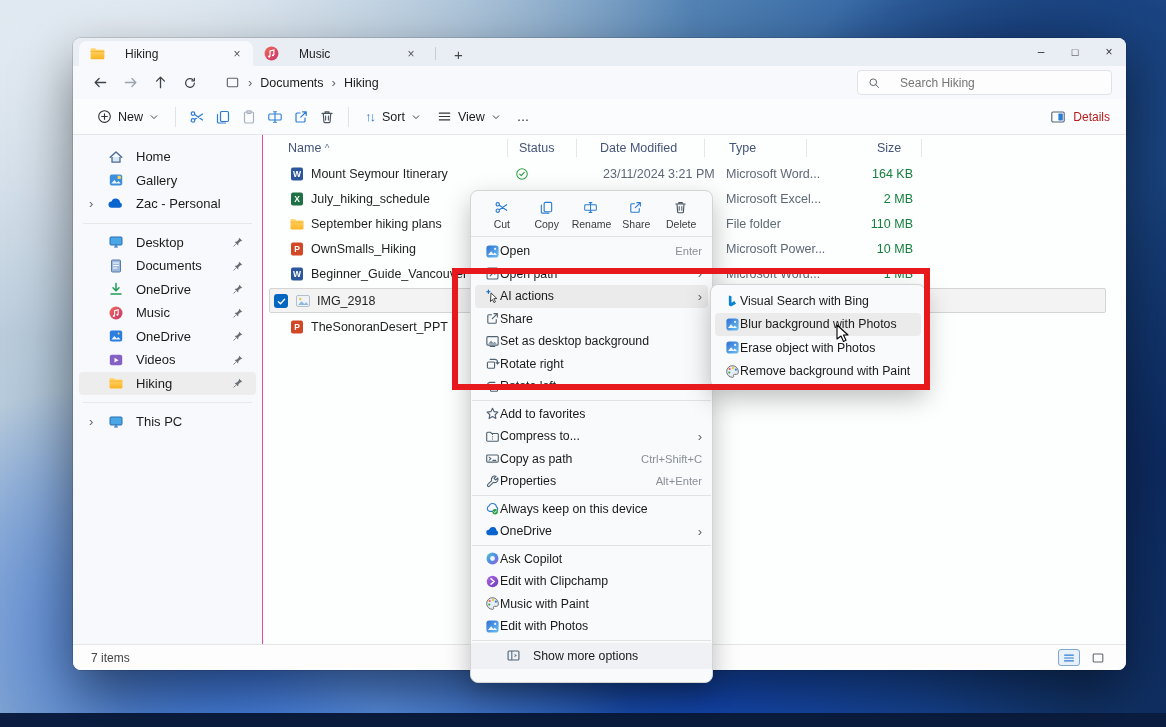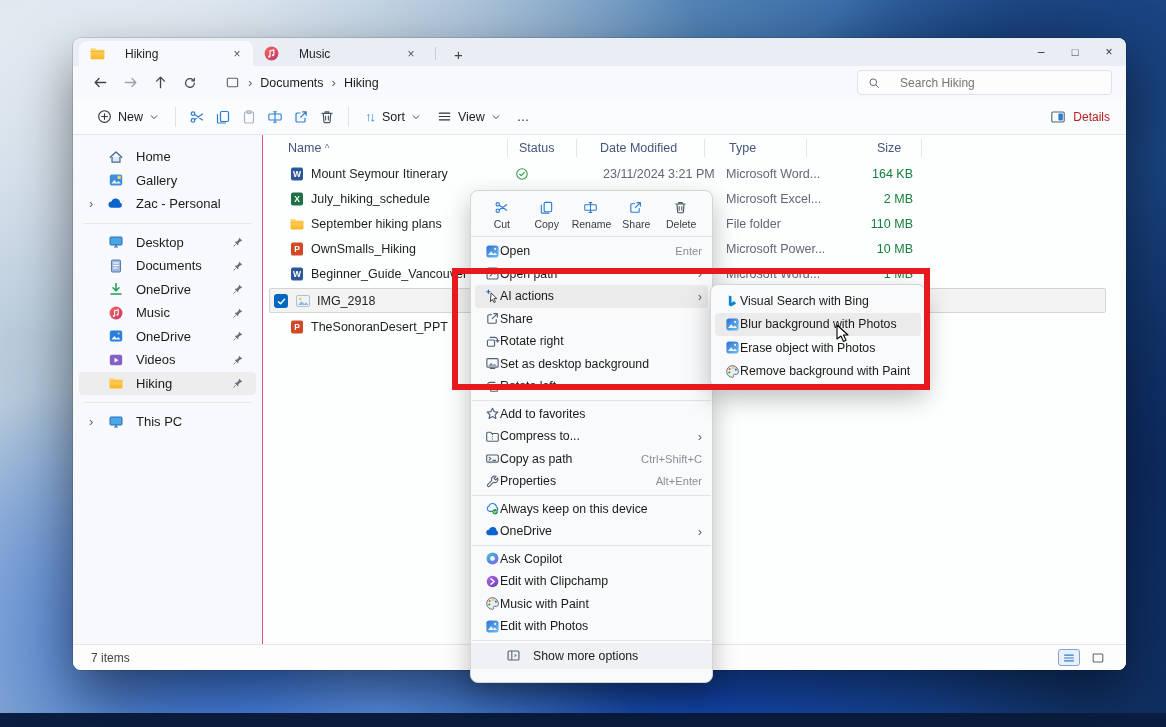--- a/index.html
+++ b/index.html
@@ -754,32 +754,32 @@
         <span class="mic">
           <svg width="15" height="15">
             <use href="#s-shareI"></use>
           </svg>
         </span>
         <span class="ml">Share</span>
       </div>
     <div class="mi">
         <span class="mic">
           <svg width="15" height="15">
+            <use href="#s-deskbg"></use>
+          </svg>
+        </span>
+        <span class="ml">Set as desktop background</span>
+      </div>
+    <div class="mi">
+        <span class="mic">
+          <svg width="15" height="15">
             <use href="#s-rotr"></use>
           </svg>
         </span>
         <span class="ml">Rotate right</span>
-      </div>
-    <div class="mi">
-        <span class="mic">
-          <svg width="15" height="15">
-            <use href="#s-deskbg"></use>
-          </svg>
-        </span>
-        <span class="ml">Set as desktop background</span>
       </div>
     <div class="mi">
         <span class="mic">
           <svg width="15" height="15">
             <use href="#s-rotl"></use>
           </svg>
         </span>
         <span class="ml">Rotate left</span>
       </div>
     <div class="msep"></div>

